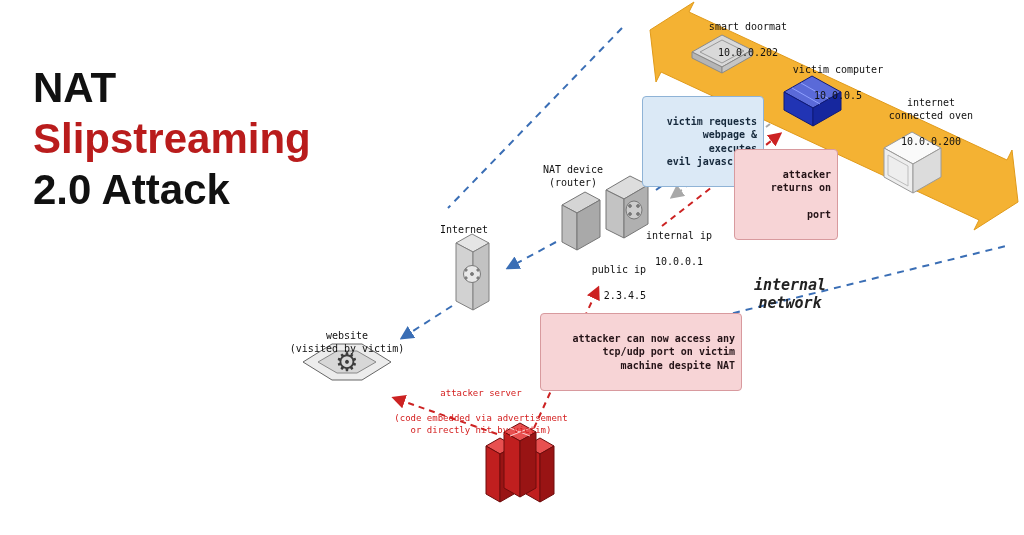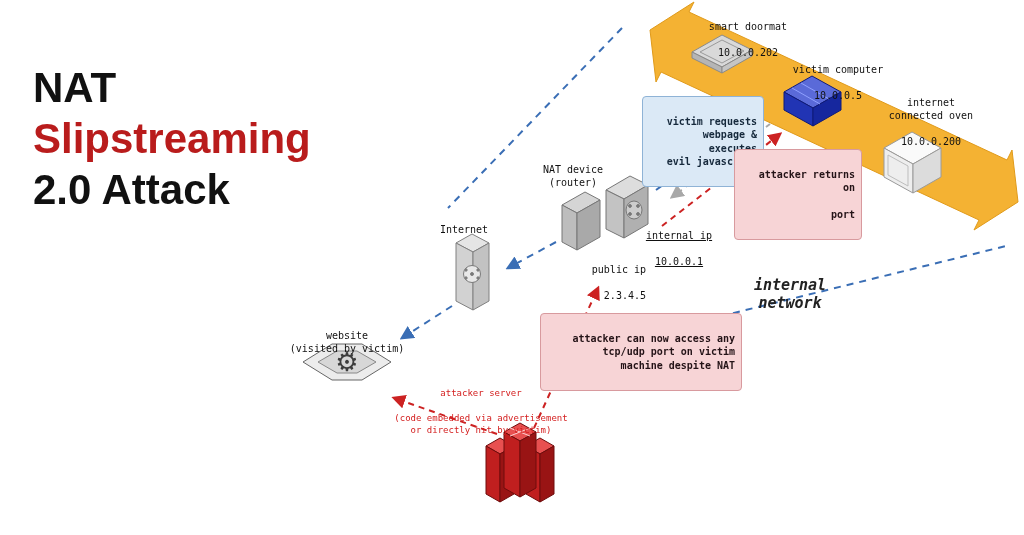--- a/index.html
+++ b/index.html
@@ -155,21 +155,21 @@
     <div>internet
 connected oven</div>
     <div>10.0.0.200</div>
   </div>
 
   <div class="lbl" style="left:533px;top:150px;width:80px;">
     <div>NAT device
 (router)</div>
   </div>
 
-  <div class="lbl" style="left:639px;top:216px;width:80px;text-decoration:underline;">
+  <div class="lbl" style="left:639px;top:216px;width:80px;">
     <div>internal ip</div>
     <div>10.0.0.1</div>
   </div>
 
   <div class="lbl" style="left:566px;top:250px;width:80px;text-align:right;">
     <div>public ip</div>
     <div>2.3.4.5</div>
   </div>
 
   <div class="lbl" style="left:429px;top:210px;width:70px;">
@@ -191,21 +191,21 @@
     <div>internal
 network</div>
   </div>
 
   <div class="callout blue" style="left:642px;top:96px;width:122px;">
     <div>victim requests
 webpage &amp; executes
 evil javascript</div>
   </div>
 
-  <div class="callout pink" style="left:734px;top:149px;width:128px;">
+  <div class="callout pink" style="left:734px;top:149px;width:104px;">
     <div>attacker returns on</div>
     <div>port</div>
   </div>
 
   <div class="callout pink" style="left:540px;top:313px;width:202px;">
     <div>attacker can now access any
 tcp/udp port on victim
 machine despite NAT</div>
   </div>
 

